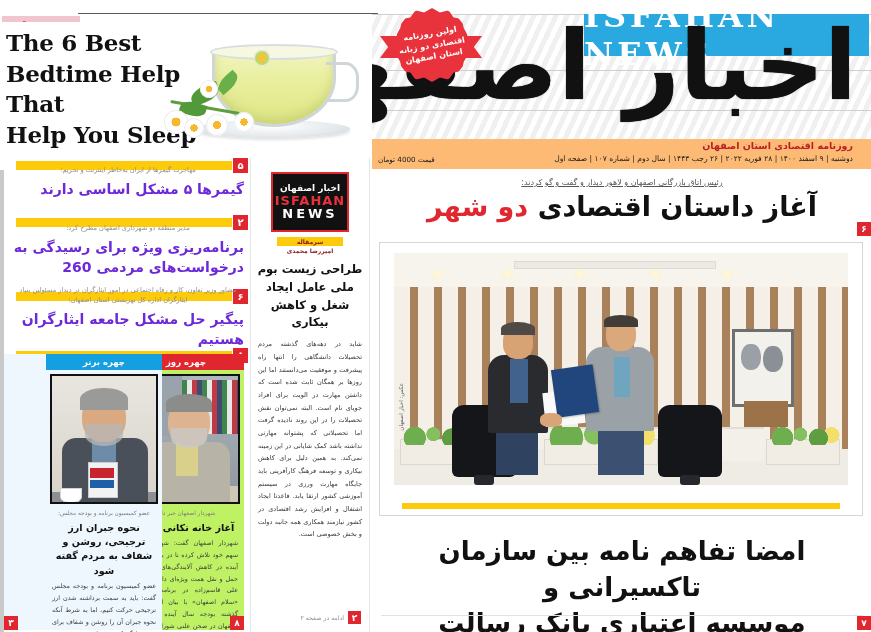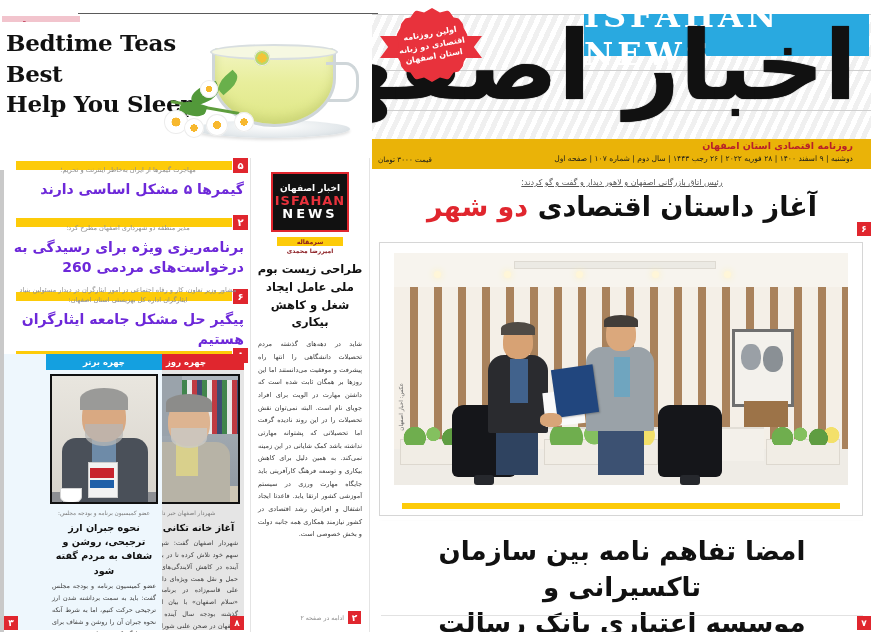--- a/index.html
+++ b/index.html
@@ -95,21 +95,21 @@
     position:absolute;left:8px;top:0;width:72px;height:74px;background:#e8323c;
     border-radius:46% 46% 46% 46%;
     clip-path:polygon(50% 0%,61% 6%,73% 3%,80% 13%,92% 15%,94% 27%,100% 37%,96% 50%,
       100% 63%,94% 73%,92% 85%,80% 87%,73% 97%,61% 94%,50% 100%,39% 94%,27% 97%,20% 87%,
       8% 85%,6% 73%,0% 63%,4% 50%,0% 37%,6% 27%,8% 15%,20% 13%,27% 3%,39% 6%);
     display:flex;align-items:center;justify-content:center;
   }
   .seal-txt{color:#fff;font-size:8px;line-height:1.45;text-align:center;direction:rtl;
     font-weight:bold;transform:rotate(-10deg);}
   .yellow-strip{
-    position:absolute;right:0;top:139px;width:499px;height:30px;background:#eab308;
+    position:absolute;right:0;top:139px;width:499px;height:30px;background:#fdba74;
   }
   .ys-slogan{
     position:absolute;right:18px;top:1px;color:#b8202a;font-size:9.5px;font-weight:bold;
     direction:rtl;letter-spacing:.4px;
   }
   .ys-date{
     position:absolute;right:18px;top:15px;color:#1a1a1a;font-size:7.6px;
     direction:rtl;letter-spacing:.1px;white-space:nowrap;
   }
   .ys-price{
@@ -131,21 +131,21 @@
   }
 
   .brief{position:absolute;right:4px;width:232px;}
   .b1{top:8px;}  .b2{top:66px;} .b3{top:128px;}
   .brief .kicker{margin-bottom:3px;}
   .brief .headline{font-size:14px;line-height:1.45;}
 
   
   .cards{position:absolute;left:4px;top:196px;width:240px;height:276px;}
   .card{position:absolute;top:0;width:116px;height:276px;padding-left:42px;}
-  .card.right{right:0;background:#e5e5e5;}
+  .card.right{right:0;background:#bef264;}
   .card.left{left:0;background:#eef7fd;}
   .card-hd{
     height:16px;color:#fff;font-size:8.5px;font-weight:bold;direction:rtl;
     display:flex;align-items:center;justify-content:center;
   }
   .hd-red{background:#e0262e;}
   .hd-blue{background:#14a0e0;}
   .photo{
     margin:4px auto 0;width:104px;height:126px;border:2px solid #111;overflow:hidden;
     position:relative;background:#cfd6d9;
@@ -282,21 +282,22 @@
 </head>
 <body>
 
 <div class="page">
 
   <div class="watermark">جســـار</div>
   <div class="rule-top"></div>
 
   <div class="tea-banner">
     <div class="tea-head">
-      <div>Bedtime Teas Best</div>
+      <div>The 6 Best</div>
+      <div>Bedtime Help That</div>
       <div>Help You Sleep</div>
     </div>
     <div class="tea-art">
       <div class="saucer"></div>
       <div class="cup"></div>
       <div class="cup-rim"></div>
       <div class="leafstem"></div>
       <div class="leaf l1"></div>
       <div class="leaf l2"></div>
       <div class="leaf l3"></div>
@@ -320,21 +321,21 @@
       <div class="seal-rib"></div>
       <div class="seal-disc">
         <div class="seal-txt">اولین روزنامه اقتصادی دو زبانه استان اصفهان</div>
       </div>
     </div>
   </div>
 
   <div class="yellow-strip">
     <div class="ys-slogan">روزنامه اقتصادی استان اصفهان</div>
     <div class="ys-date">دوشنبه | ۹ اسفند ۱۴۰۰ | ۲۸ فوریه ۲۰۲۲ | ۲۶ رجب ۱۴۴۳ | سال دوم | شماره ۱۰۷ | صفحه اول</div>
-    <div class="ys-price">قیمت ۳۰۰۰ تومان</div>
+    <div class="ys-price">قیمت 4000 تومان</div>
   </div>
 
   <div class="sidebar">
 
     <div class="badge" style="top:0;right:0">۵</div>
     <div class="ybar" style="top:3px;right:16px;width:216px"></div>
     <div class="brief b1">
       <div class="kicker">مهاجرت گیمرها از ایران به‌خاطر اینترنت و تحریم؛</div>
       <div class="headline">گیمرها ۵ مشکل اساسی دارند</div>
     </div>

